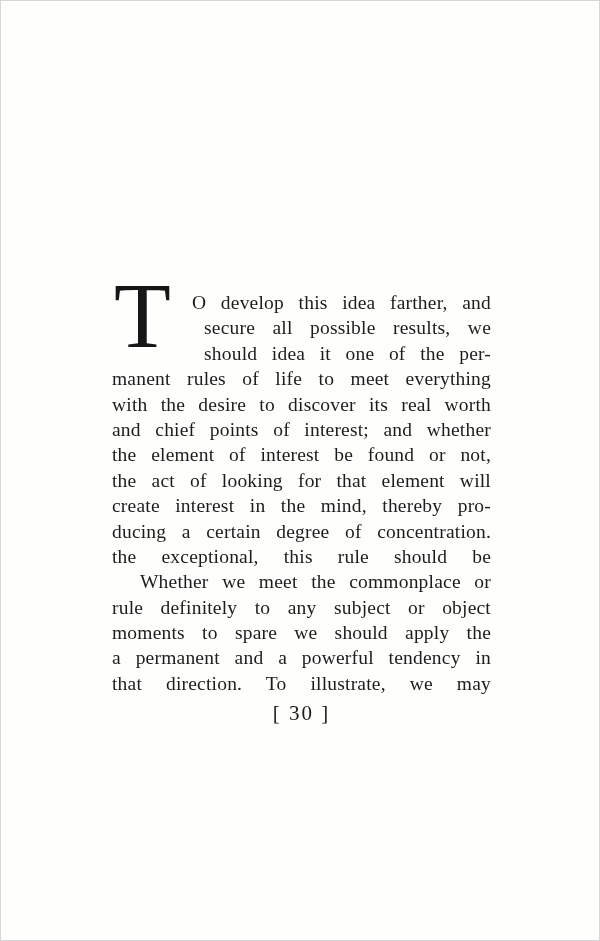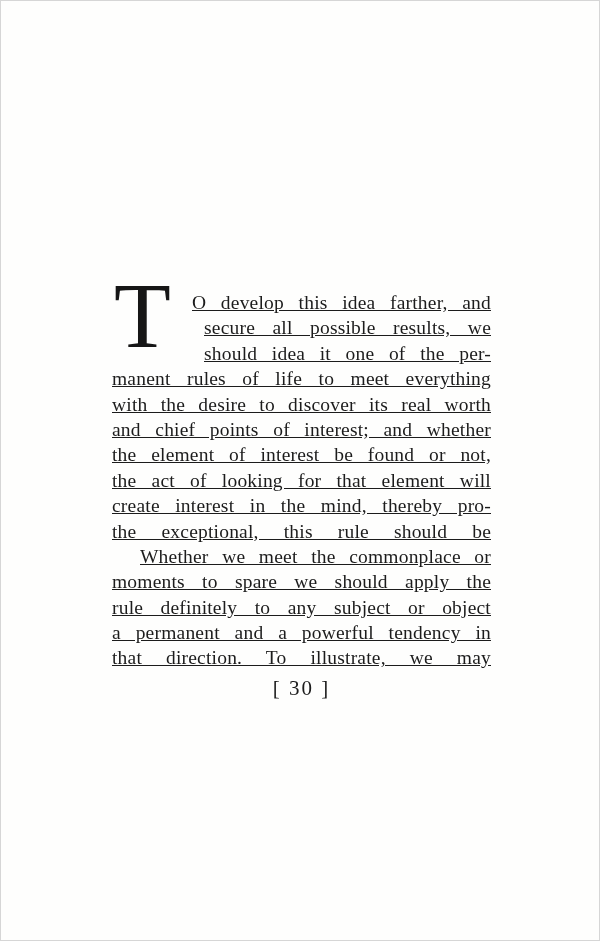--- a/index.html
+++ b/index.html
@@ -37,21 +37,20 @@
   .line {
     height: 25.4px;
     line-height: 25.4px;
     font-size: 19.5px;
     letter-spacing: 0.2px;
     word-spacing: 1.5px;
     text-align: justify;
     text-align-last: justify;
     text-justify: inter-word;
     white-space: nowrap;
-    text-decoration: underline;
   }
   .line.dc-first { padding-left: 80px; }
   .line.dc       { padding-left: 92px; }
   .line.indent   { padding-left: 28px; }
   .pagenum {
     margin-top: 4px;
     text-align: left;
     text-align-last: center;
     font-size: 21px;
     letter-spacing: 2px;
@@ -69,23 +68,24 @@
 
     <div class="line dc-first">O develop this idea farther, and</div>
     <div class="line dc">secure all possible results, we</div>
     <div class="line dc">should idea it one of the per-</div>
     <div class="line">manent rules of life to meet everything</div>
     <div class="line">with the desire to discover its real worth</div>
     <div class="line">and chief points of interest; and whether</div>
     <div class="line">the element of interest be found or not,</div>
     <div class="line">the act of looking for that element will</div>
     <div class="line">create interest in the mind, thereby pro-</div>
+    <div class="line">ducing a certain degree of concentration.</div>
 
     <div class="line">the exceptional, this rule should be</div>
     <div class="line indent">Whether we meet the commonplace or</div>
+    <div class="line">rule definitely to any subject or object</div>
     <div class="line">moments to spare we should apply the</div>
-    <div class="line">rule definitely to any subject or object</div>
     <div class="line">a permanent and a powerful tendency in</div>
     <div class="line">that direction.  To illustrate, we may</div>
 
     <div class="pagenum">[ 30 ]</div>
   </div>
 </div>
 
 </body></html>

